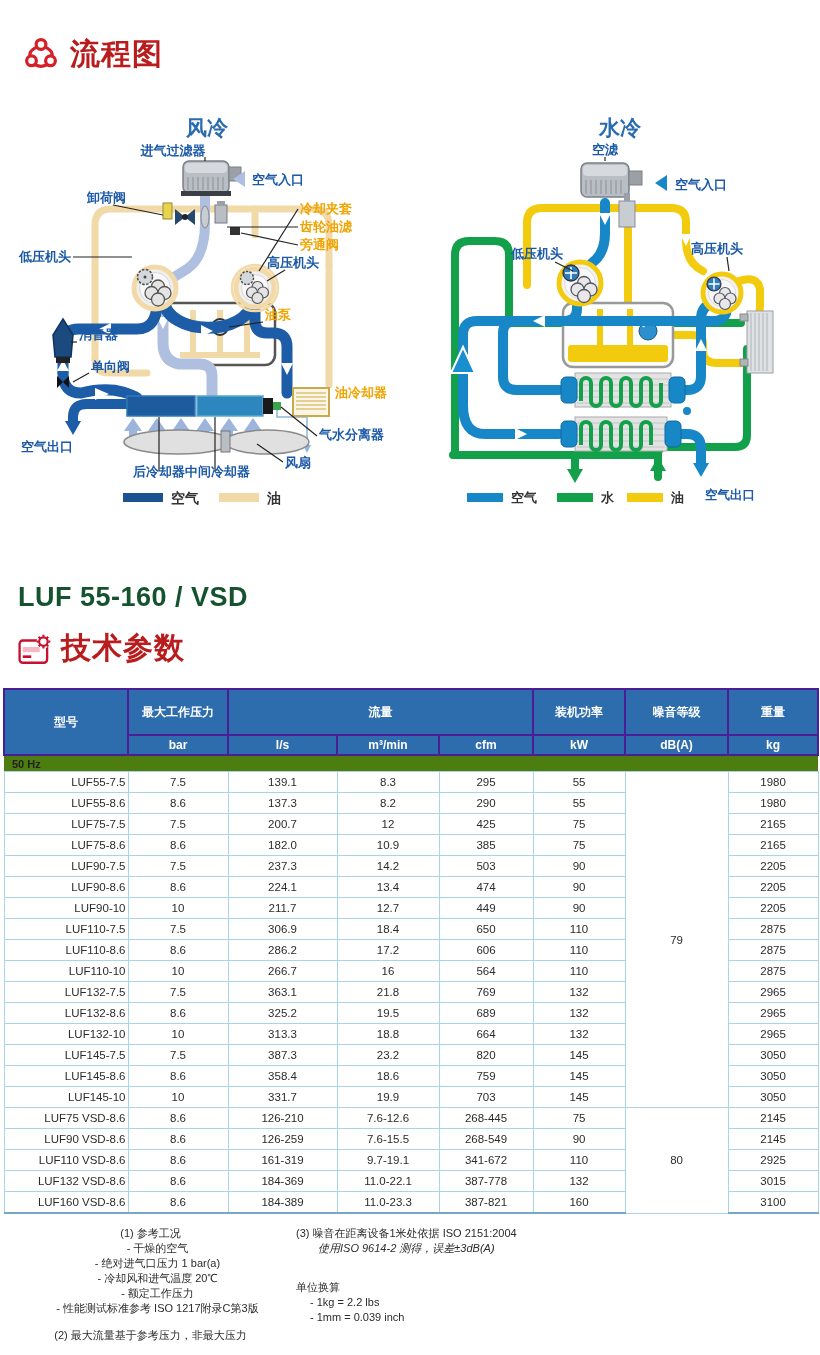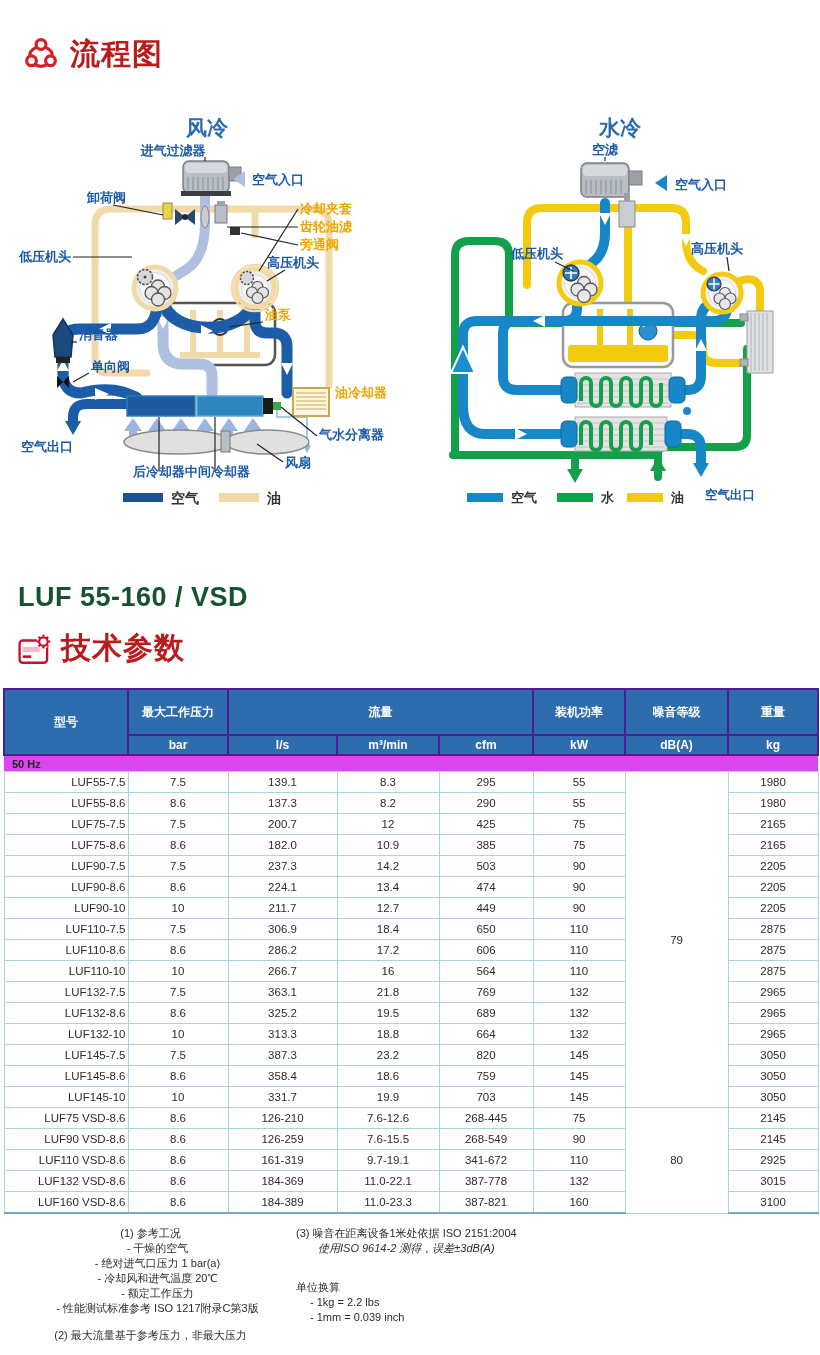--- a/index.html
+++ b/index.html
@@ -26,21 +26,21 @@
     border:2px solid #4c1d95;padding:0;
   }
   table.spec .th-group{height:46px;}
   table.spec .th-unit{height:20px;font-size:11.5px;}
   table.spec td{
     border:1px solid #a9d4e6;height:20px;text-align:center;
     font-size:11.5px;color:#2b2b2b;padding:0 2px;
   }
   table.spec td.model{text-align:right;}
   table.spec tr.section td{
-    background:#d946ef;text-align:left;font-weight:bold;font-size:11px;
+    background:#4d7c0f;text-align:left;font-weight:bold;font-size:11px;
     border-left:none;border-right:none;height:15px;padding-left:8px;color:#222;
   }
   table.spec tr.lastrow td{border-bottom:2px solid #78a7c6;}
   table.spec td.noisecell{vertical-align:middle;}
   
   .notes{font-size:11px;line-height:15px;color:#2b2b2b;}
   .notes .item{padding-left:14px;}
   .notes .indent2{padding-left:22px;font-style:italic;}
   .notes .gap{height:12px;}
 </style>

